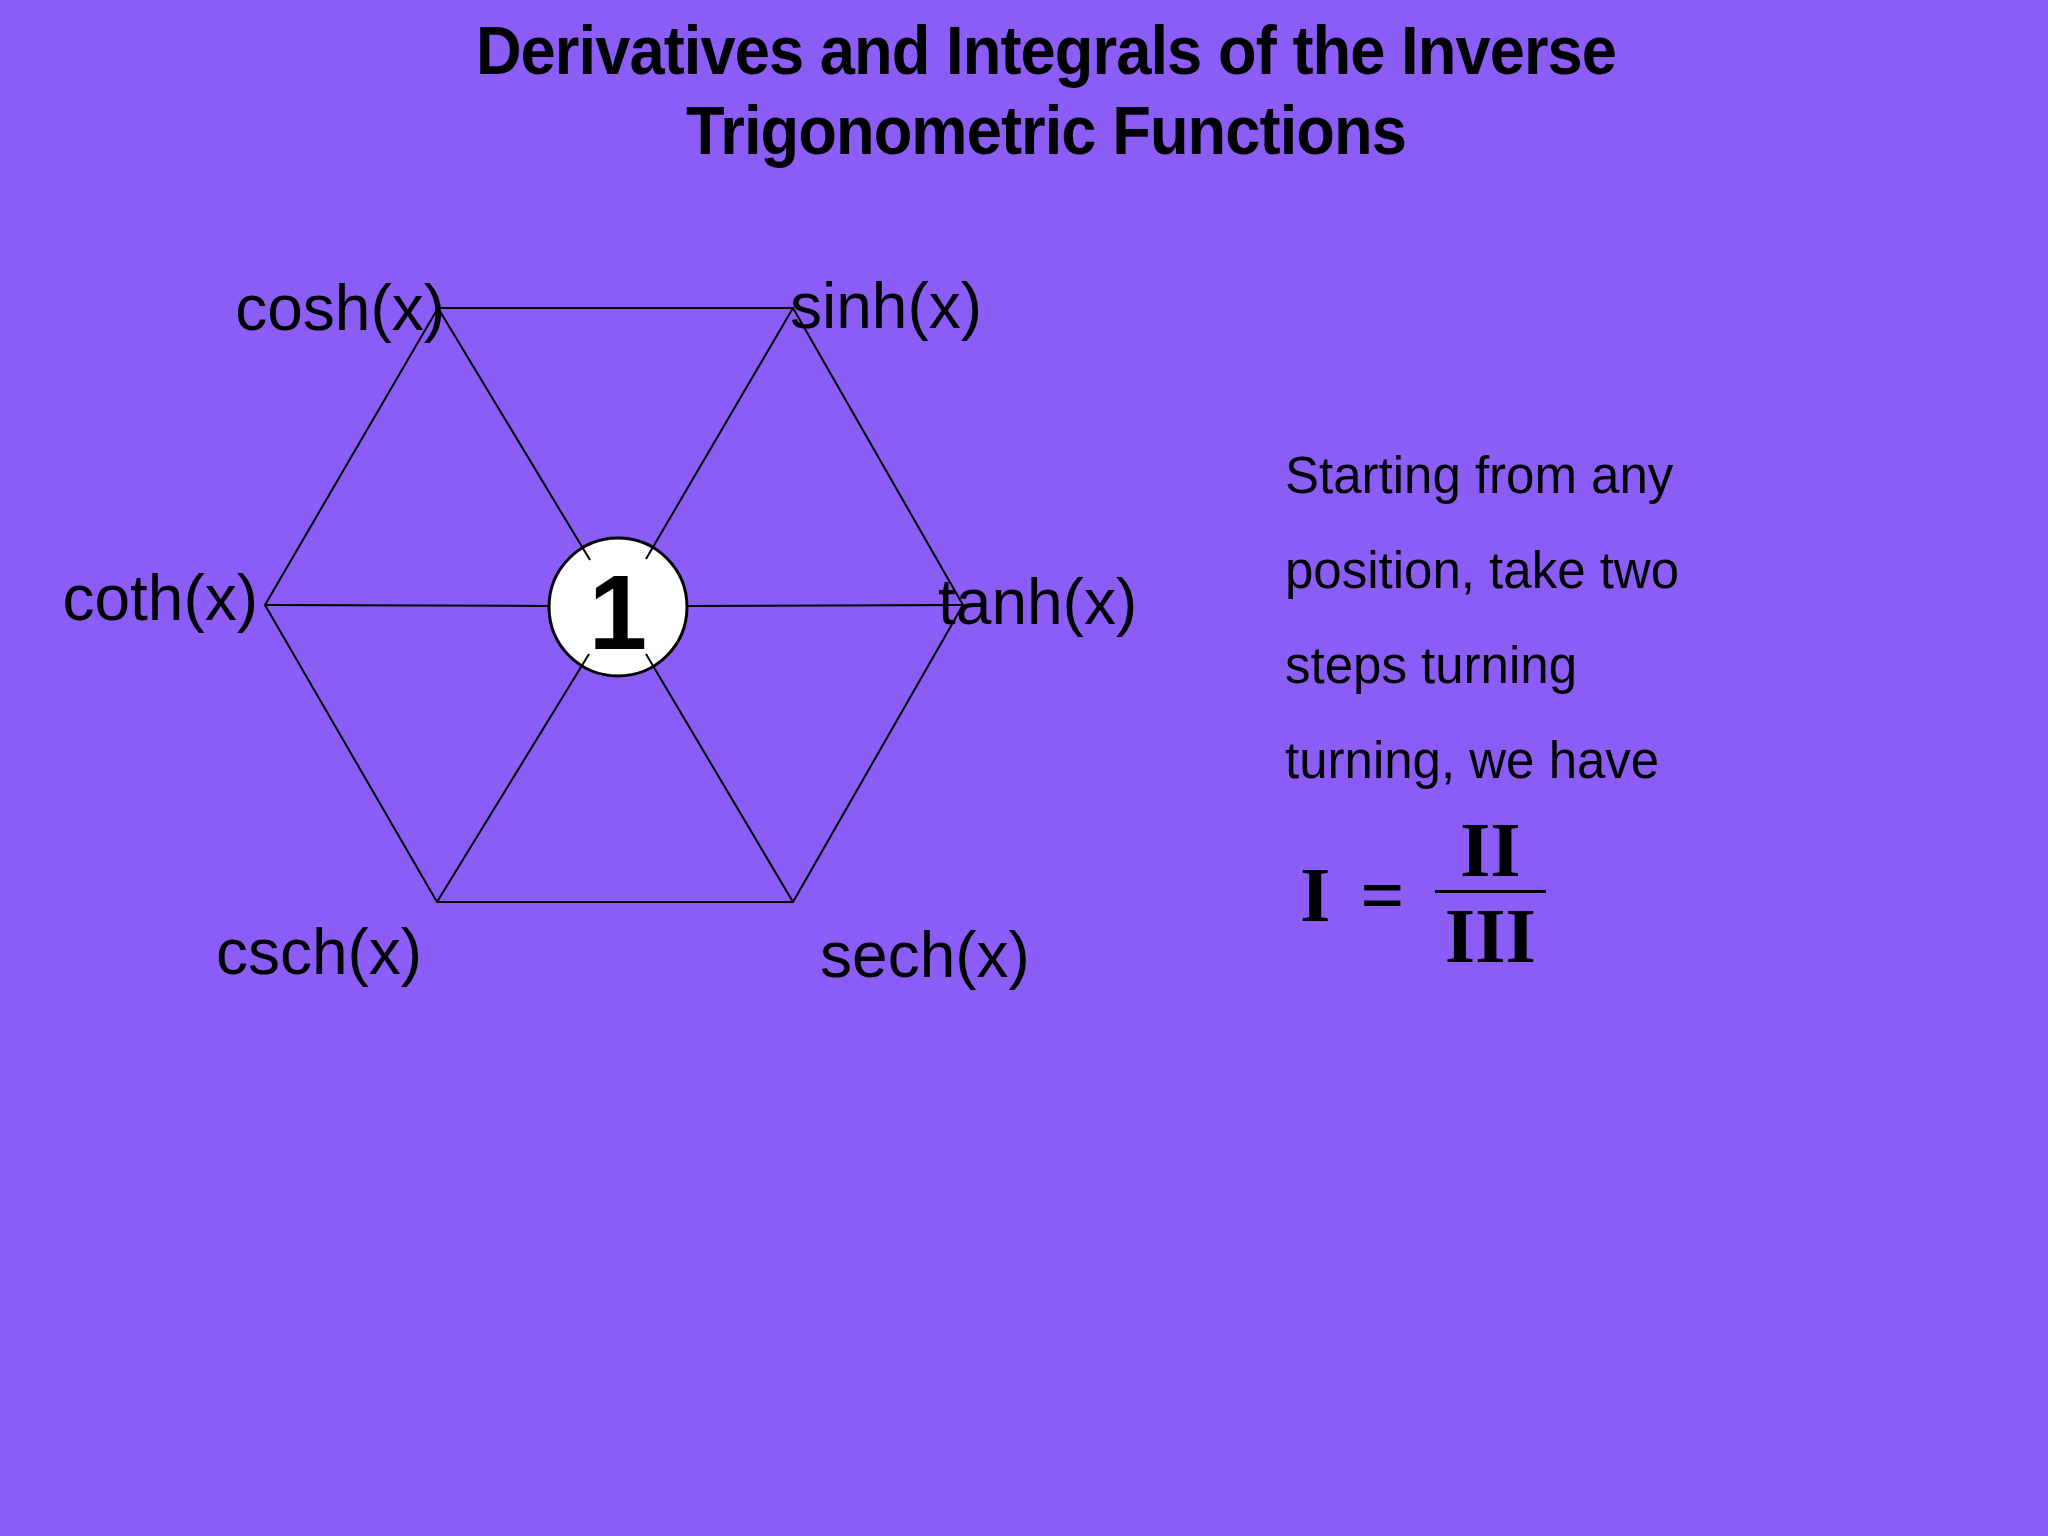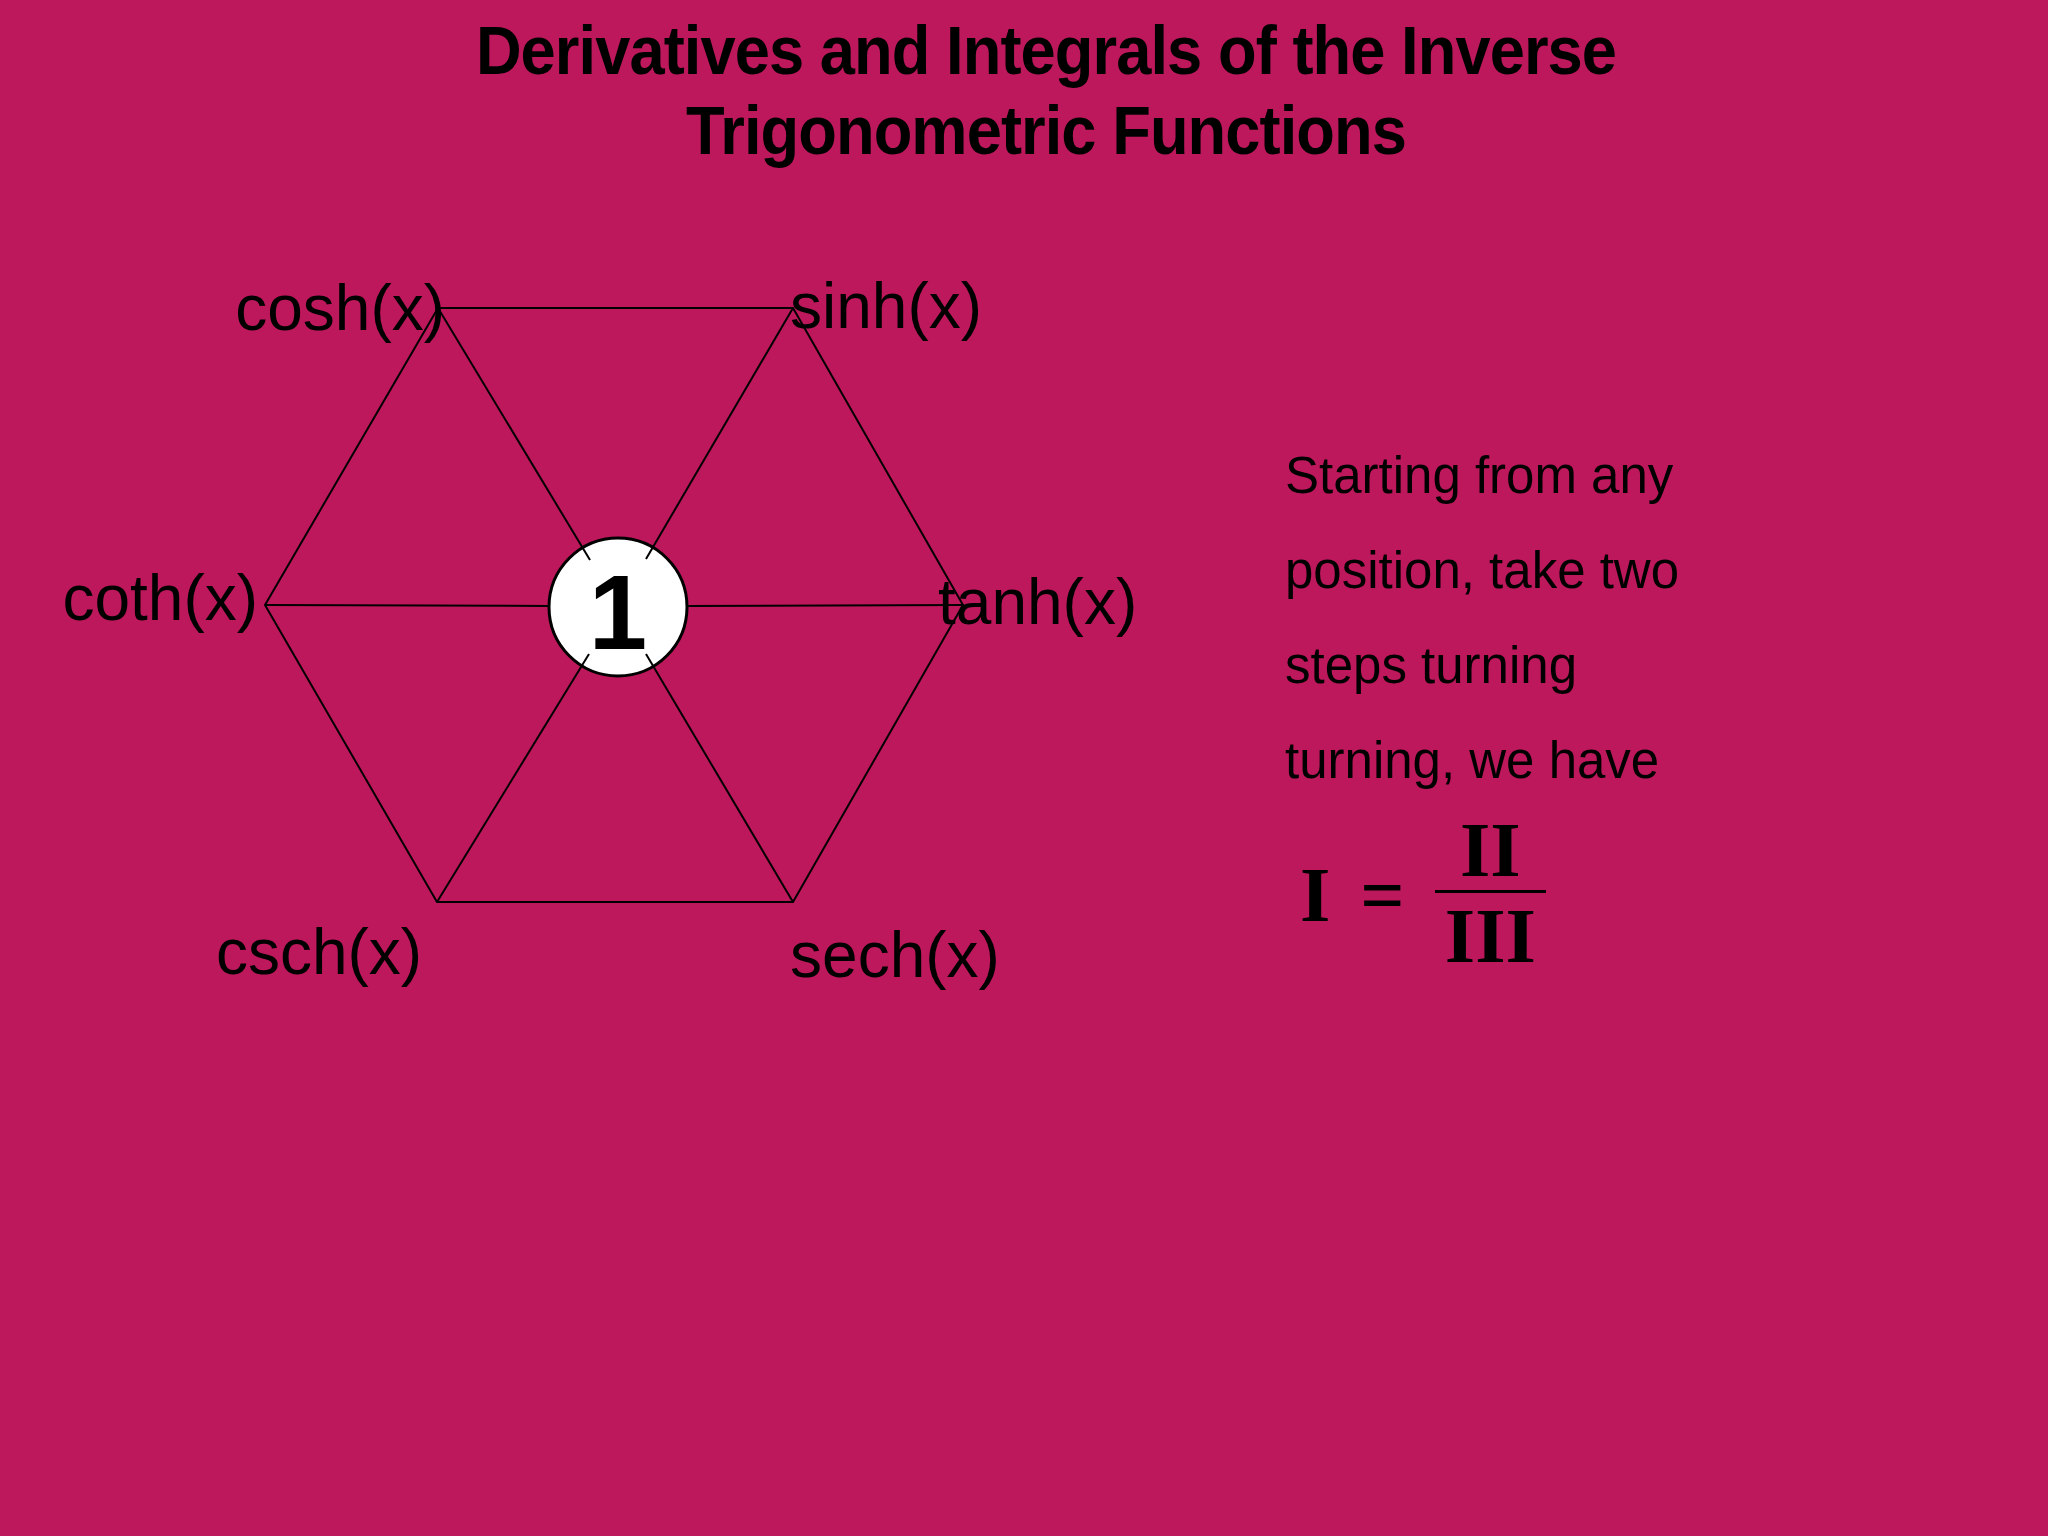--- a/index.html
+++ b/index.html
@@ -12,21 +12,21 @@
     height: 1536px;
     overflow: hidden;
     position: relative;
     font-family: "Liberation Sans", sans-serif;
     color: #000000;
   }
   .canvas {
     position: absolute;
     left: 0; top: 0;
     width: 2048px; height: 1536px;
-    background: #be185d;
+    background: #8b5cf6;
   }
   .title {
     position: absolute;
     top: 10px;
     left: 0;
     width: 100%;
     text-align: center;
     font-size: 68px;
     font-weight: bold;
     line-height: 80px;
@@ -58,21 +58,21 @@
   .vertex-label {
     position: absolute;
     font-size: 64px;
     white-space: nowrap;
   }
   .vl-cosh { left: 445px; top: 308px; transform: translate(-100%, -50%); }
   .vl-sinh { left: 790px; top: 306px; transform: translateY(-50%); }
   .vl-coth { left: 258px; top: 598px; transform: translate(-100%, -50%); }
   .vl-tanh { left: 938px; top: 602px; transform: translateY(-50%); }
   .vl-csch { left: 319px; top: 952px; transform: translate(-50%, -50%); }
-  .vl-sech { left: 895px; top: 955px; transform: translate(-50%, -50%); }
+  .vl-sech { left: 925px; top: 955px; transform: translate(-50%, -50%); }
   .note {
     position: absolute;
     left: 1285px;
     top: 428px;
     font-size: 51px;
     line-height: 95px;
     white-space: nowrap;
   }
   .formula {
     position: absolute;

